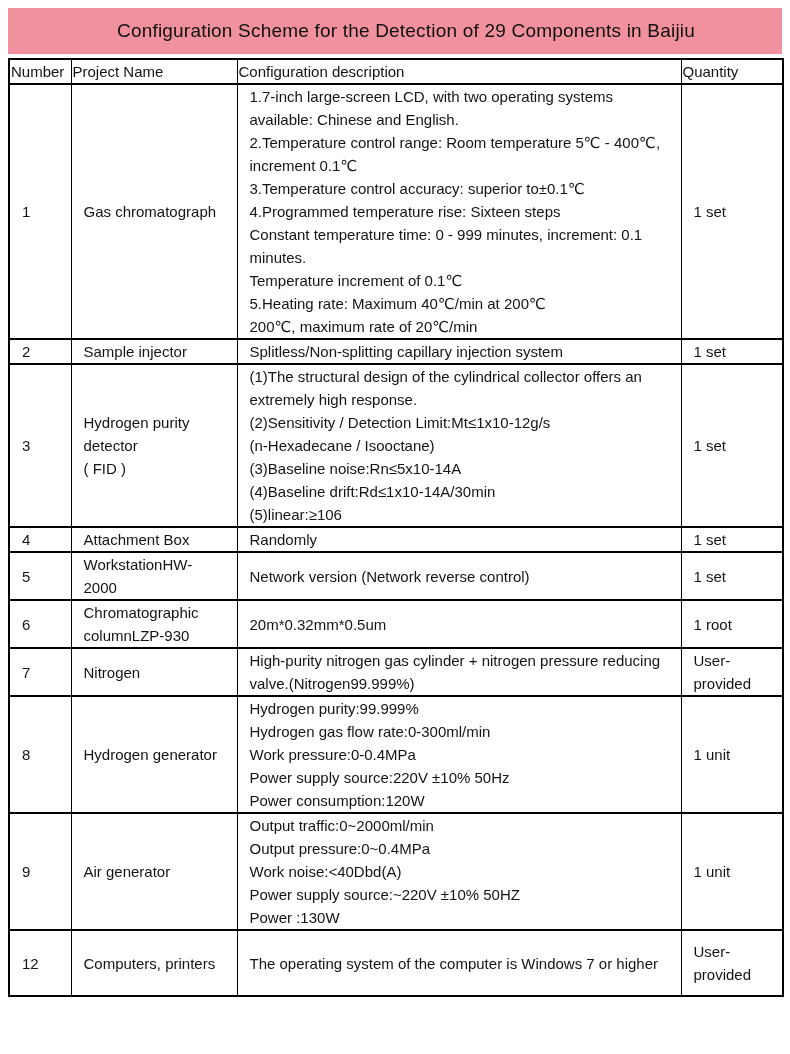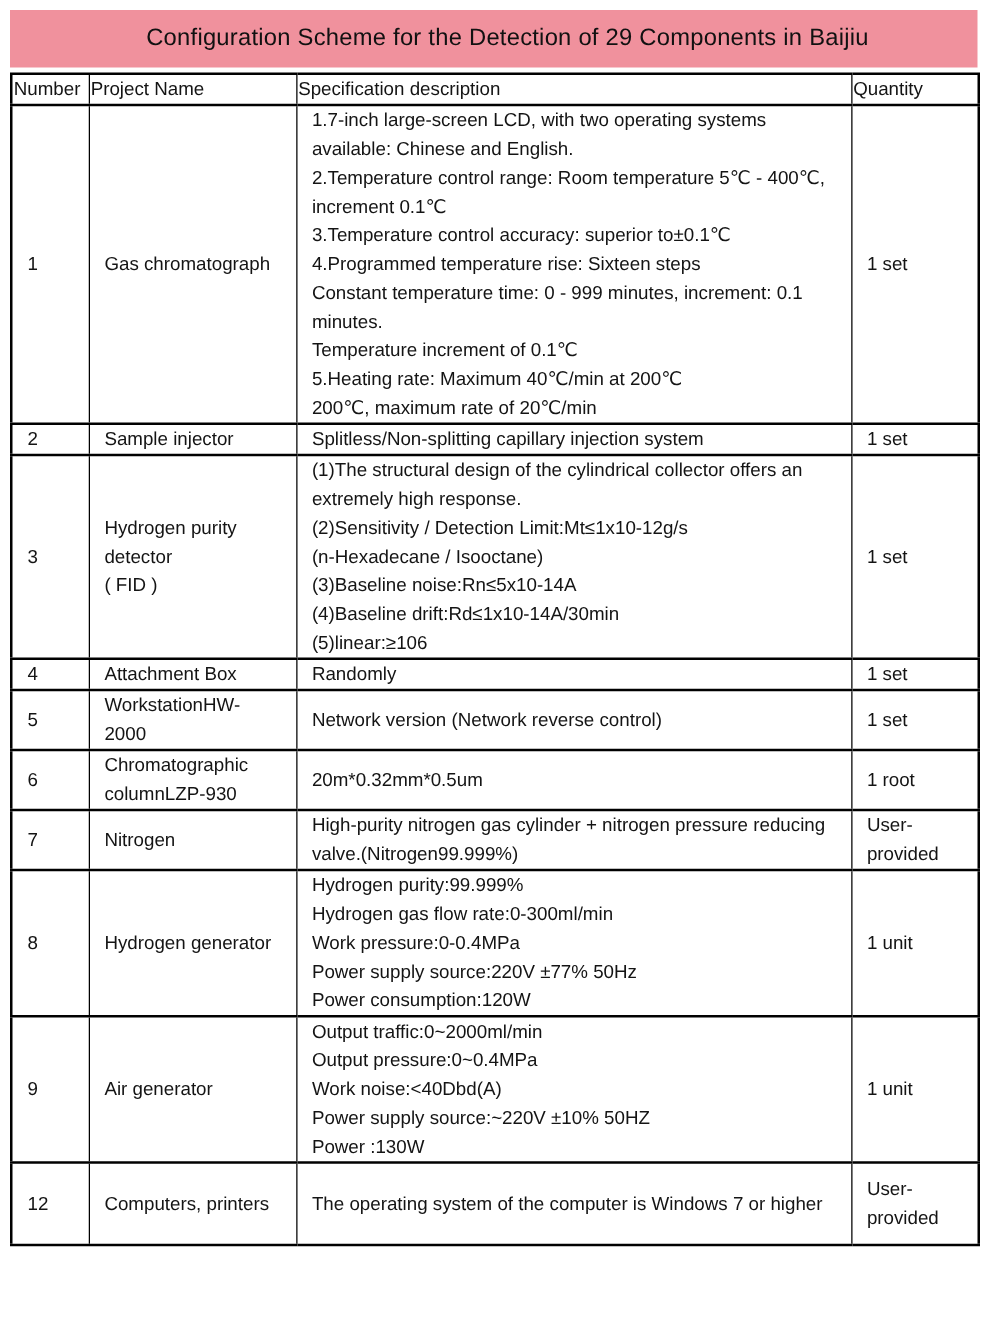--- a/index.html
+++ b/index.html
@@ -61,21 +61,21 @@
   <colgroup>
     <col style="width:62px">
     <col style="width:166px">
     <col style="width:444px">
     <col style="width:102px">
   </colgroup>
   <thead>
     <tr>
       <th>Number</th>
       <th>Project Name</th>
-      <th>Specification description</th>
+      <th>Configuration description</th>
       <th>Quantity</th>
     </tr>
   </thead>
   <tbody>
       <tr>
         <td>
           <div class="line">1</div>
         </td>
         <td>
           <div class="line">Gas chromatograph</div>
@@ -195,21 +195,21 @@
         <td>
           <div class="line">8</div>
         </td>
         <td>
           <div class="line">Hydrogen generator</div>
         </td>
         <td>
           <div class="line">Hydrogen purity:99.999%</div>
           <div class="line">Hydrogen gas flow rate:0-300ml/min</div>
           <div class="line">Work pressure:0-0.4MPa</div>
-          <div class="line">Power supply source:220V ±77% 50Hz</div>
+          <div class="line">Power supply source:220V ±10% 50Hz</div>
           <div class="line">Power consumption:120W</div>
         </td>
         <td>
           <div class="line">1 unit</div>
         </td>
       </tr>
       <tr>
         <td>
           <div class="line">9</div>
         </td>

